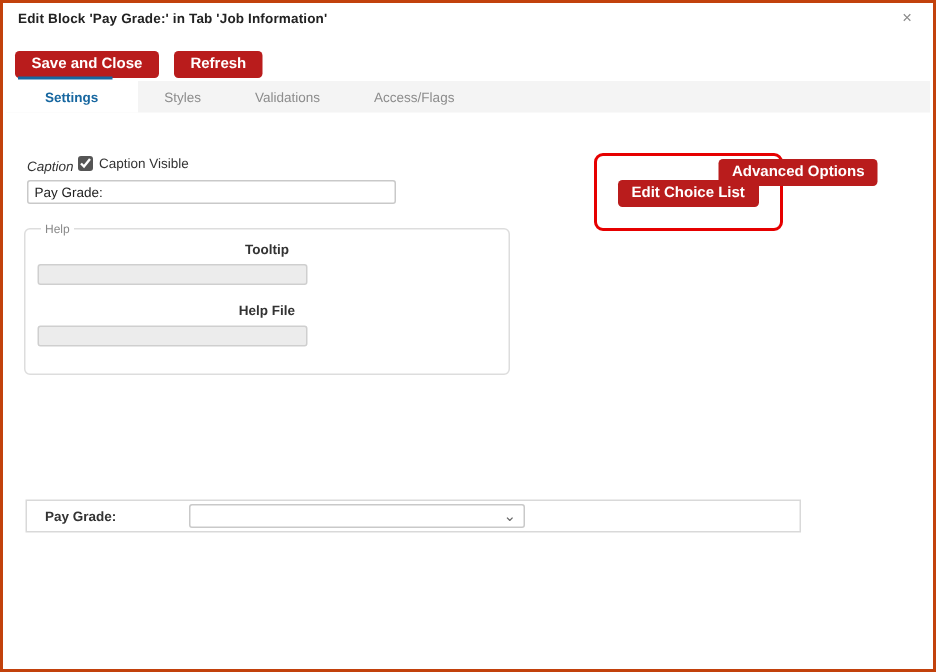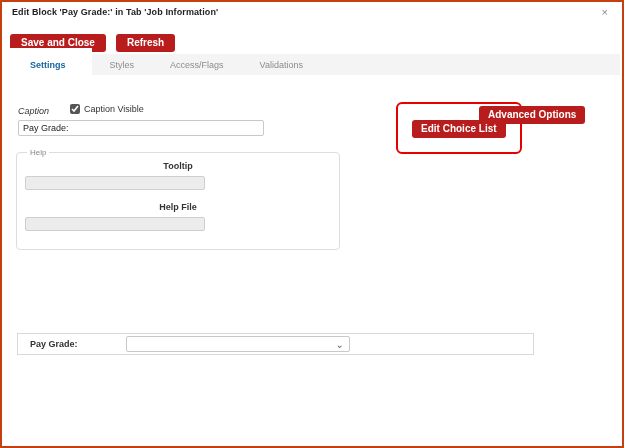--- a/index.html
+++ b/index.html
@@ -29,24 +29,24 @@
   }
   .tabstrip {
     position:absolute; left:2px; right:2px; top:52px; height:21px;
     background:#f4f4f4; display:flex; align-items:center;
   }
   .tab {
     height:21px; display:flex; align-items:center; justify-content:center;
     font-size:9px; color:#8c8c8c; cursor:pointer; padding:0 18px;
   }
   .tab.active {
-    background:#ffffff; color:#1767A0; font-weight:bold; padding:17px 26px;
+    background:#ffffff; color:#1767A0; font-weight:bold; padding:4px 26px;
   }
   .caption-label { position:absolute; left:16px; top:104px; font-size:9px; color:#333;font-style:italic; }
-  .caption-check { position:absolute; left:68px; top:102px; display:flex; align-items:flex-end; gap:4px; }
+  .caption-check { position:absolute; left:50px; top:102px; display:flex; align-items:flex-end; gap:4px; }
   .caption-check input { width:10px; height:10px; accent-color:#555; }
   .caption-check label { font-size:9px; color:#333; }
   .caption-input {
     position:absolute; left:16px; top:118px; width:246px; height:16px;
     border:1px solid #c9c9c9; border-radius:2px; font-size:9px; color:#222;
     padding:0 4px; font-family:"Liberation Sans", sans-serif;
   }
   .red-outline {
     position:absolute; left:394px; top:100px;
     border:2px solid #E60000; border-radius:6px; padding:14px;
@@ -89,22 +89,22 @@
 
   <div class="toolbar">
     <button class="btn">Save and Close</button>
     <button class="btn">Refresh</button>
   </div>
   <div class="saveclose-underline"></div>
 
   <div class="tabstrip">
     <div class="tab active">Settings</div>
     <div class="tab">Styles</div>
+    <div class="tab">Validations</div>
     <div class="tab">Access/Flags</div>
-    <div class="tab">Validations</div>
   </div>
 
   <div class="caption-label">Caption</div>
 
   <div class="caption-check">
     <input type="checkbox" id="capvis" checked="true" style="">
     <label for="capvis">Caption Visible</label>
   </div>
 
   <input class="caption-input" type="text" value="Pay Grade:" style="">

